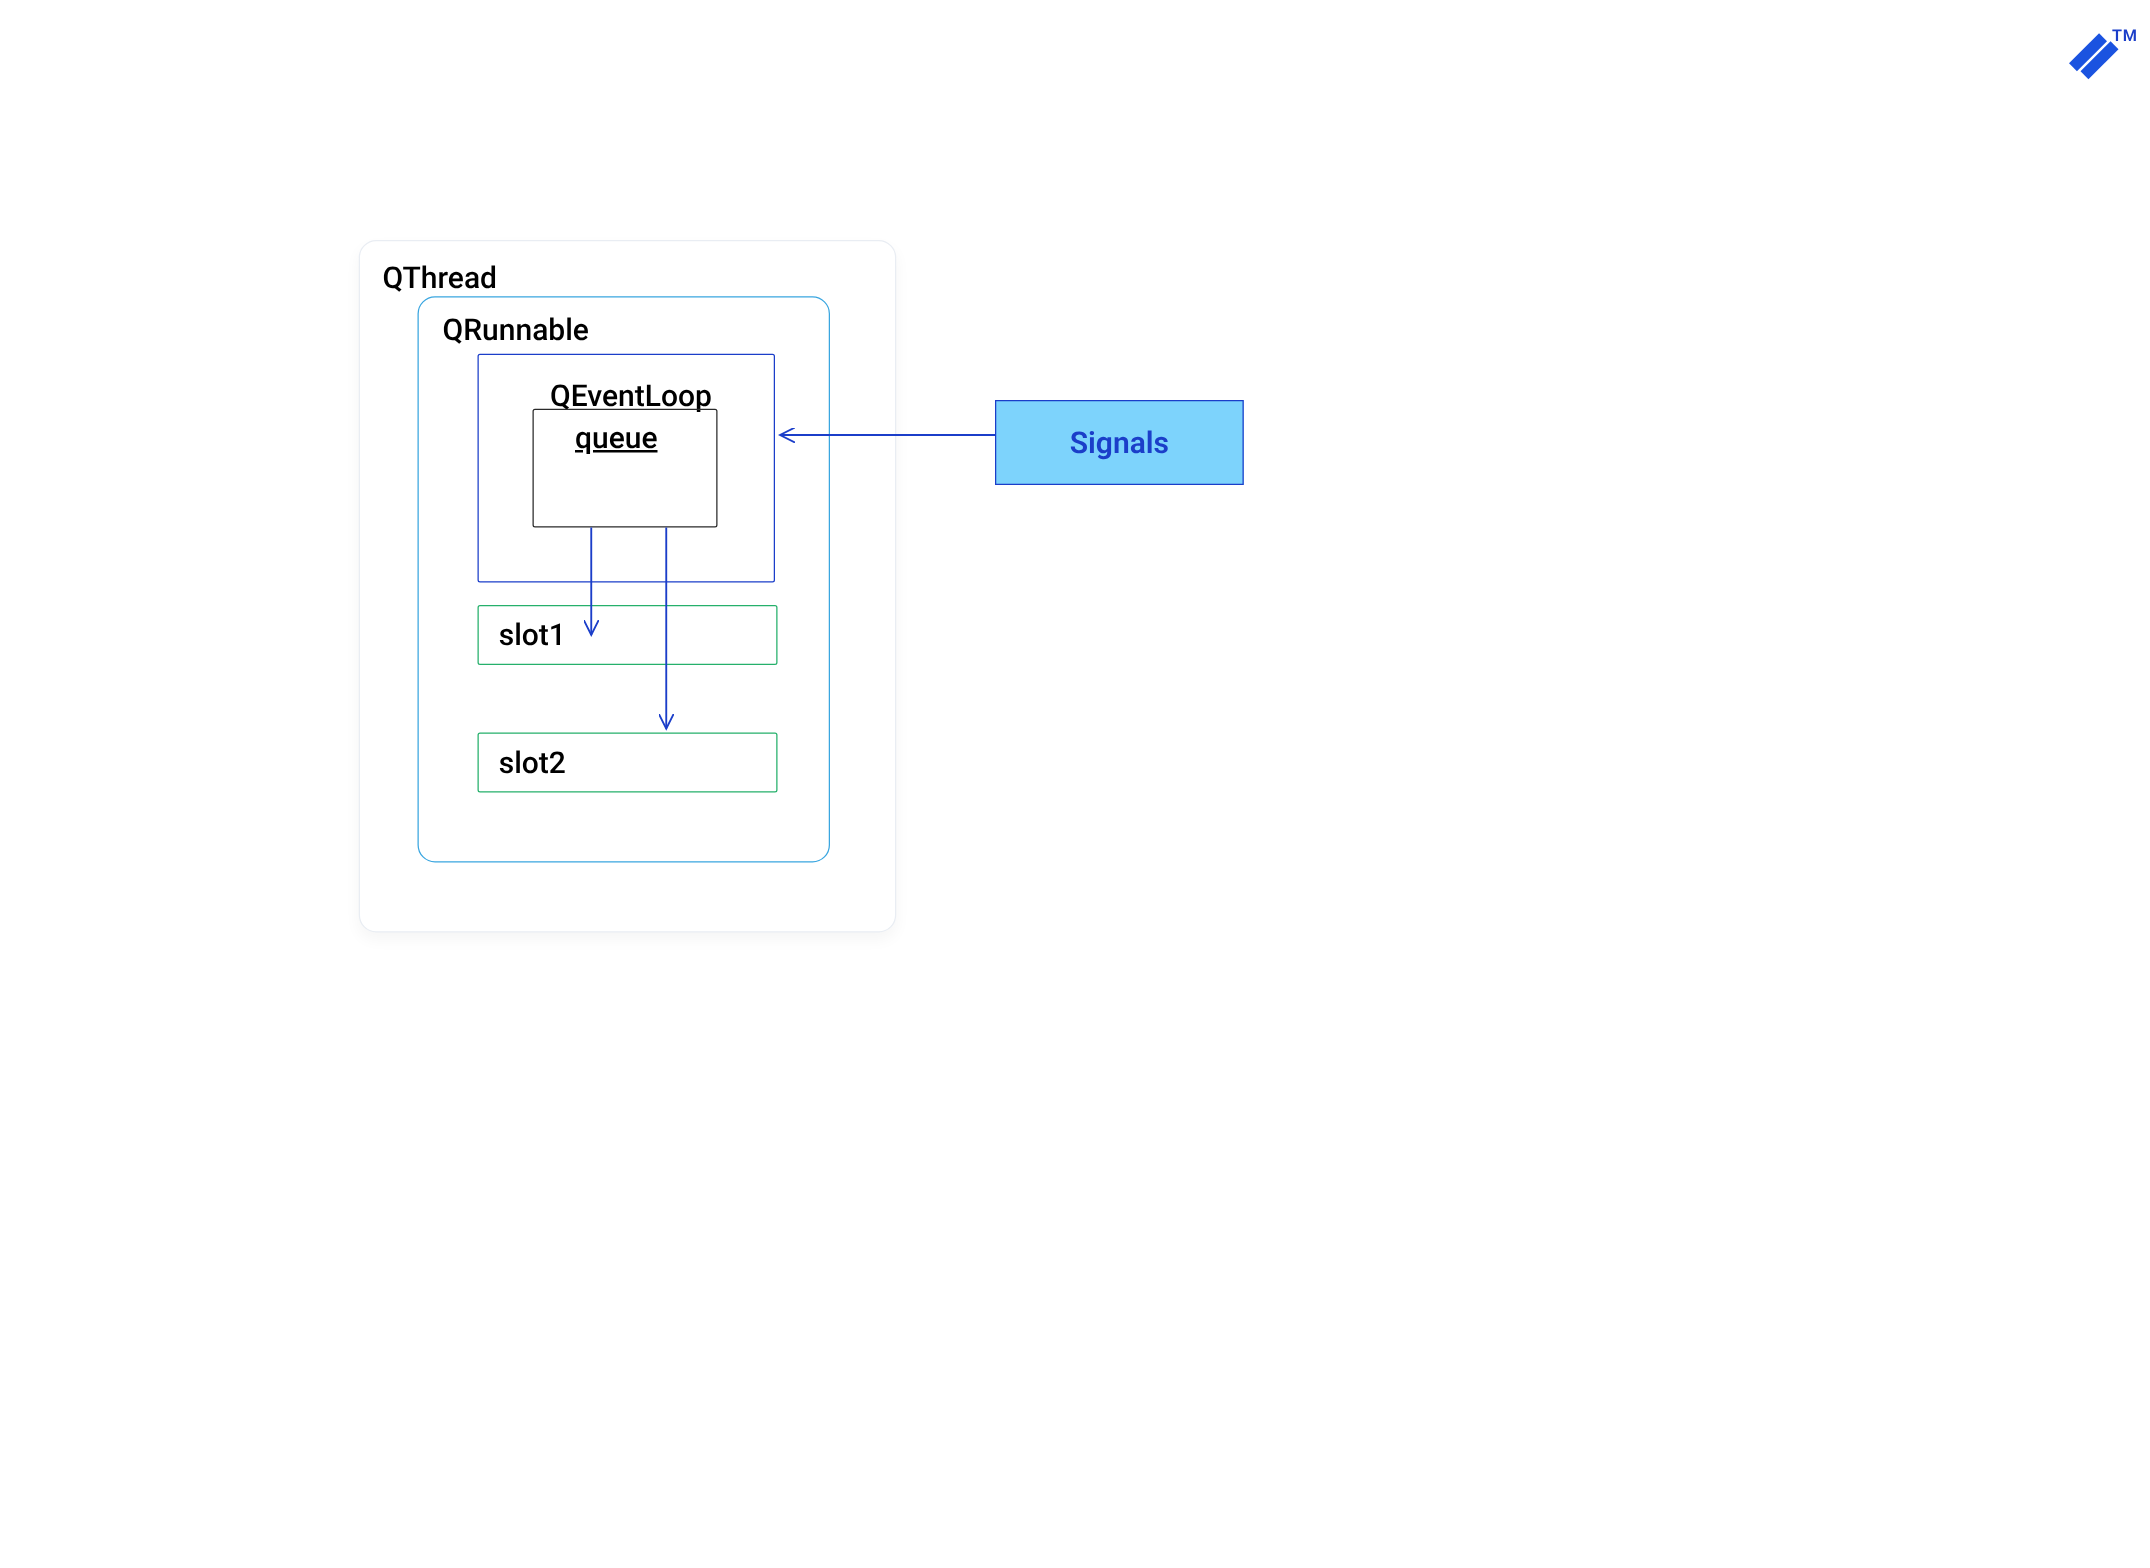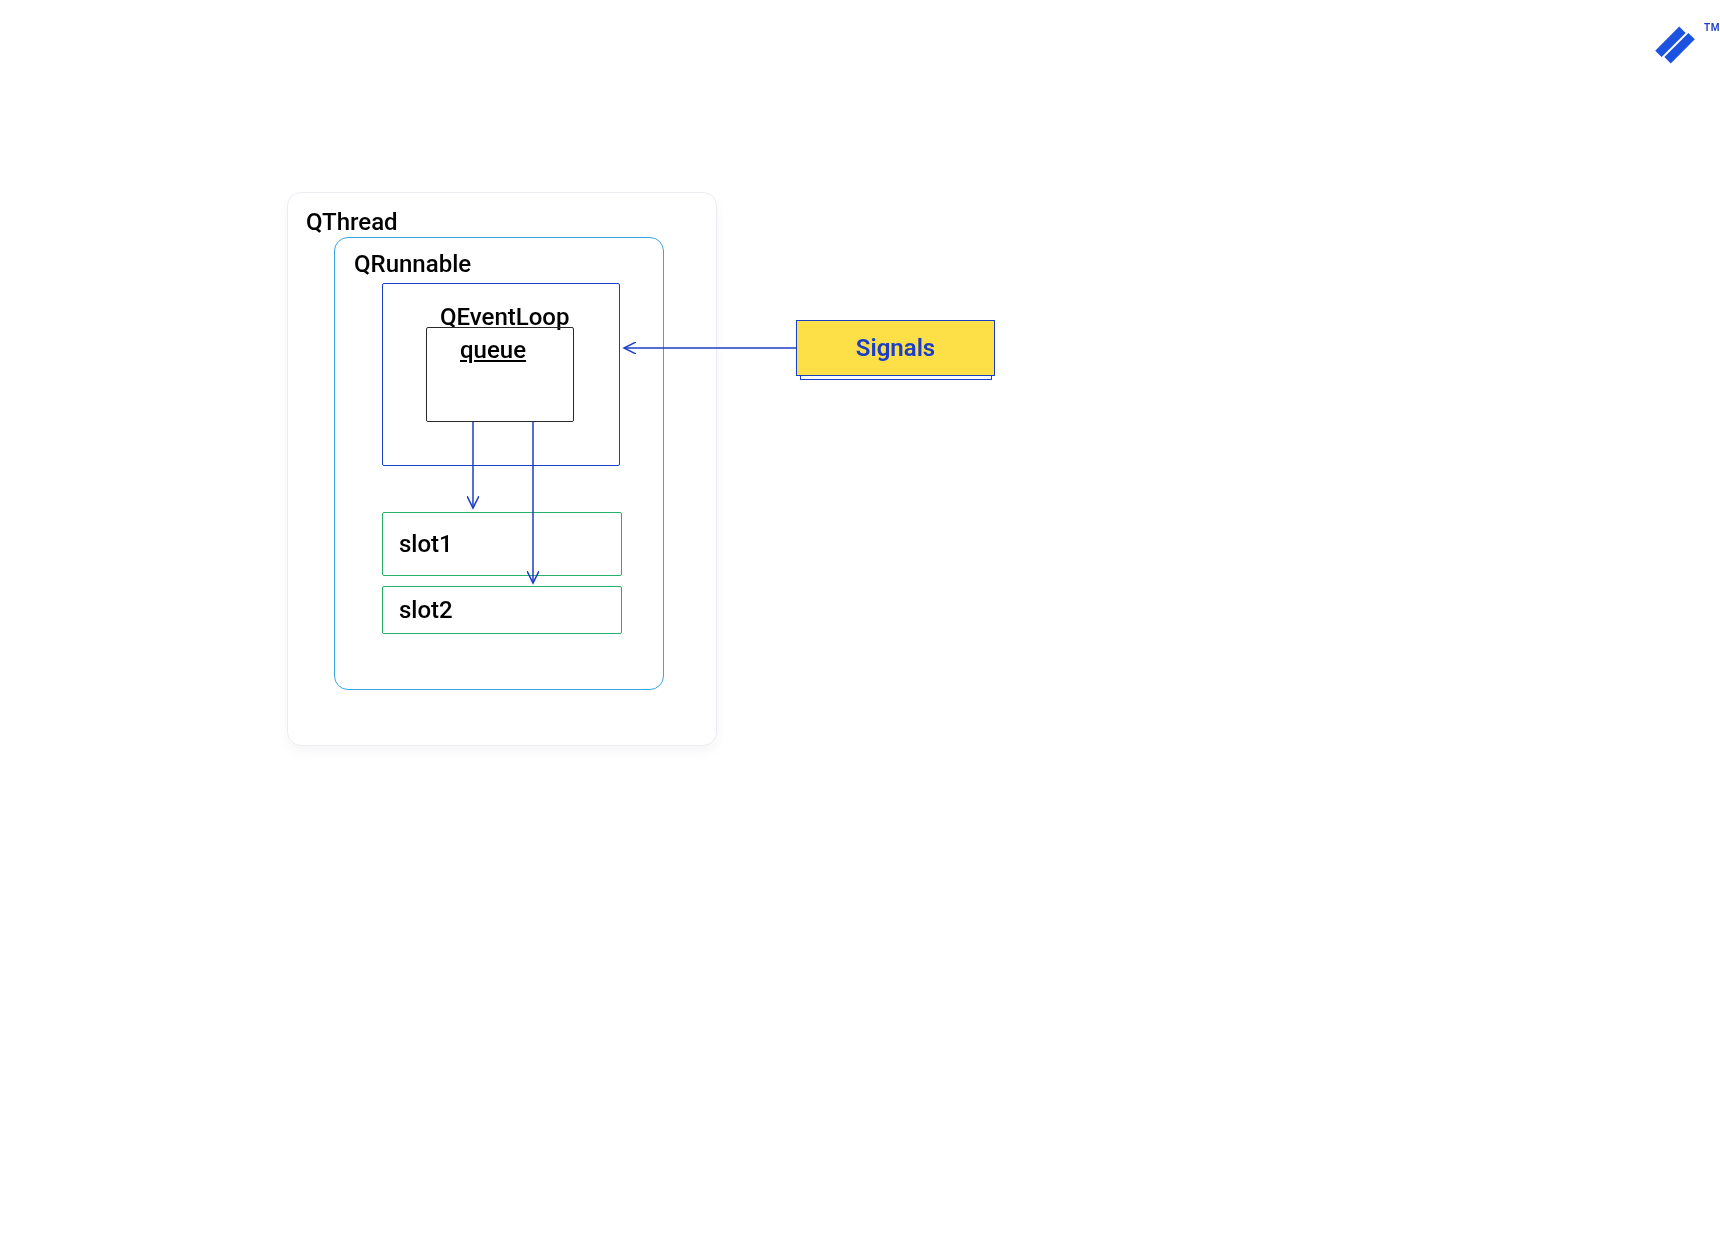--- a/index.html
+++ b/index.html
@@ -48,22 +48,22 @@
   #queue {
     left: 426px; top: 327px;
     width: 148px; height: 95px;
     border: 1.5px solid #2a2a2a;
     border-radius: 2px;
   }
   #queue-label { left: 460px; top: 336px; text-decoration: underline; }
 
   
   #slot1 {
-    left: 382px; top: 512px;
-    width: 240px; height: 64px;
+    left: 382px; top: 484px;
+    width: 240px; height: 48px;
     border: 1.5px solid #25b06b;
     border-radius: 2px;
     display:flex; align-items:center;
   }
   #slot1-label { margin-left: 16px; }
 
   
   #slot2 {
     left: 382px; top: 586px;
     width: 240px; height: 48px;
@@ -75,37 +75,37 @@
 
   
   #signals-shadow {
     left: 800px; top: 325px;
     width: 192px; height: 55px;
     border: 1.5px solid #1b3ec9;
     background:#fff;
   }
   #signals {
     left: 796px; top: 320px;
-    width: 199px; height: 56px;
+    width: 199px; height: 68px;
     border: 1.5px solid #1b3ec9;
-    background:#fde047;
+    background:#7dd3fc;
     display:flex; align-items:center; justify-content:center;
   }
   #signals-label { color:#1b3ec9; font-weight:600; font-size:24px; }
 
   
   #arrows {
     position:absolute; left:0; top:0;
     width:1720px; height:1254px;
     pointer-events:none;
   }
 
   
   #logo { position:absolute; right:20px; top:20px; width:50px; height:50px; }
-  #tm { position:absolute; right:0; top:22px; font-size:10px; color:#1b3ec9; font-weight:600; letter-spacing:0.5px;}
+  #tm { position:absolute; right:10px; top:22px; font-size:13px; color:#1b3ec9; font-weight:600; letter-spacing:0.5px;}
 </style>
 </head>
 <body>
 
 <div id="logo">
   <svg viewBox="0 0 50 50" width="50" height="50">
     <g transform="rotate(45 25 25)">
       <rect x="15" y="9" width="9" height="34" fill="#1b53e0"></rect>
       <rect x="26" y="7" width="9" height="34" fill="#1b53e0"></rect>
     </g>

